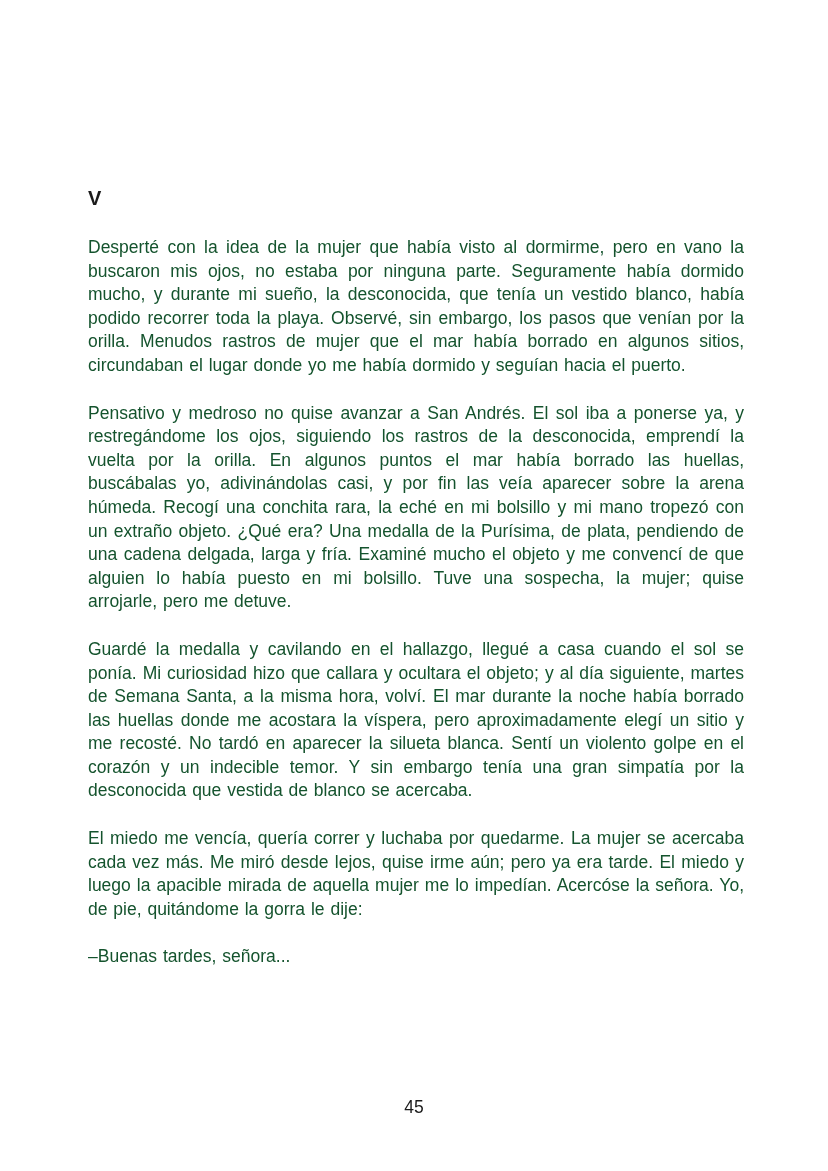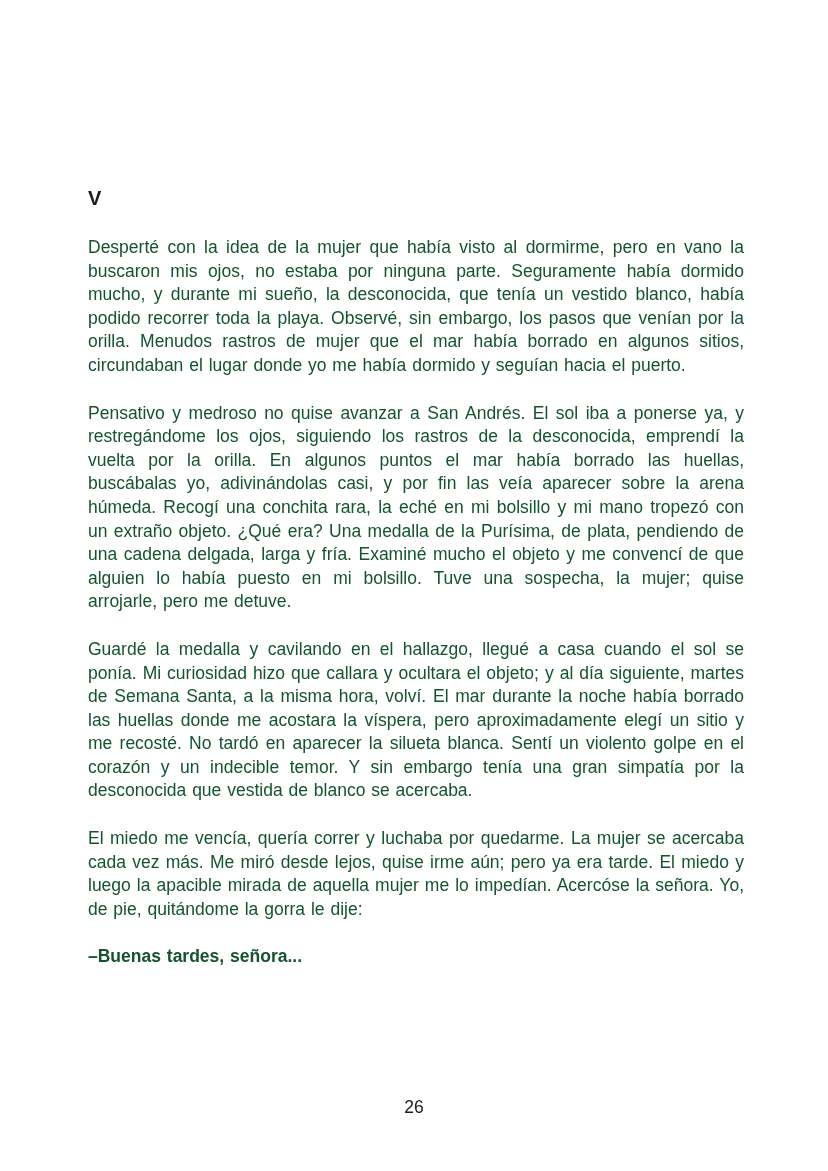--- a/index.html
+++ b/index.html
@@ -37,21 +37,20 @@
     line-height: 23.6px;
     text-align: justify;
     text-justify: inter-word;
     word-spacing: 1px;
     color: #14532d;
     margin: 0 0 24px 0;
   }
 
   .body-text p.para:last-child {
     margin-bottom: 0;
-    font-weight: bold;
   }
 
   .footer {
     position: absolute;
     top: 1096px;
     left: 0;
     width: 100%;
     text-align: center;
   }
 
@@ -69,15 +68,15 @@
     <h1 class="chapter-heading">V</h1>
     <div class="body-text">
         <p class="para">Desperté con la idea de la mujer que había visto al dormirme, pero en vano la buscaron mis ojos, no estaba por ninguna parte. Seguramente había dormido mucho, y durante mi sueño, la desconocida, que tenía un vestido blanco, había podido recorrer toda la playa. Observé, sin embargo, los pasos que venían por la orilla. Menudos rastros de mujer que el mar había borrado en algunos sitios, circundaban el lugar donde yo me había dormido y seguían hacia el puerto.</p>
         <p class="para">Pensativo y medroso no quise avanzar a San Andrés. El sol iba a ponerse ya, y restregándome los ojos, siguiendo los rastros de la desconocida, emprendí la vuelta por la orilla. En algunos puntos el mar había borrado las huellas, buscábalas yo, adivinándolas casi, y por fin las veía aparecer sobre la arena húmeda. Recogí una conchita rara, la eché en mi bolsillo y mi mano tropezó con un extraño objeto. ¿Qué era? Una medalla de la Purísima, de plata, pendiendo de una cadena delgada, larga y fría. Examiné mucho el objeto y me convencí de que alguien lo había puesto en mi bolsillo. Tuve una sospecha, la mujer; quise arrojarle, pero me detuve.</p>
         <p class="para">Guardé la medalla y cavilando en el hallazgo, llegué a casa cuando el sol se ponía. Mi curiosidad hizo que callara y ocultara el objeto; y al día siguiente, martes de Semana Santa, a la misma hora, volví. El mar durante la noche había borrado las huellas donde me acostara la víspera, pero aproximadamente elegí un sitio y me recosté. No tardó en aparecer la silueta blanca. Sentí un violento golpe en el corazón y un indecible temor. Y sin embargo tenía una gran simpatía por la desconocida que vestida de blanco se acercaba.</p>
         <p class="para">El miedo me vencía, quería correr y luchaba por quedarme. La mujer se acercaba cada vez más. Me miró desde lejos, quise irme aún; pero ya era tarde. El miedo y luego la apacible mirada de aquella mujer me lo impedían. Acercóse la señora. Yo, de pie, quitándome la gorra le dije:</p>
         <p class="para">–Buenas tardes, señora...</p>
       </div>
   </div>
   <div class="footer">
-    <span class="page-number">26</span>
+    <span class="page-number">45</span>
   </div>
 </div>
 
 </body></html>

